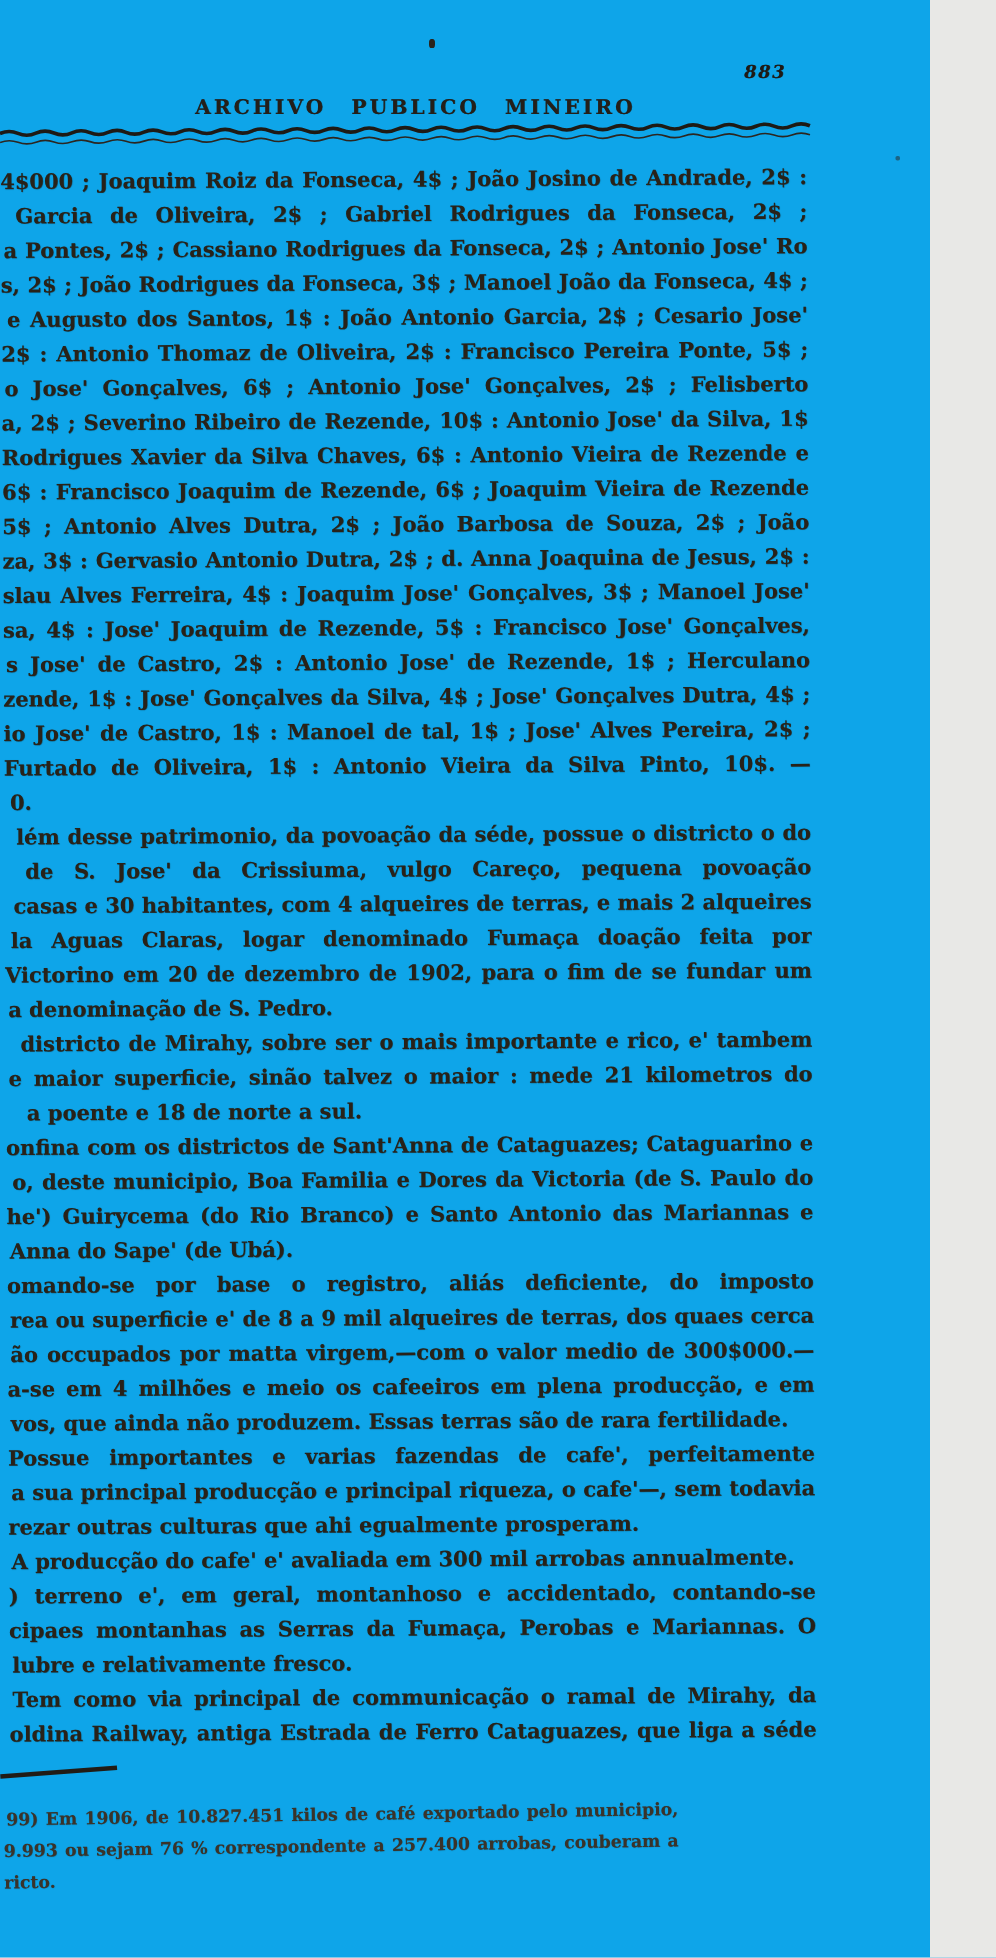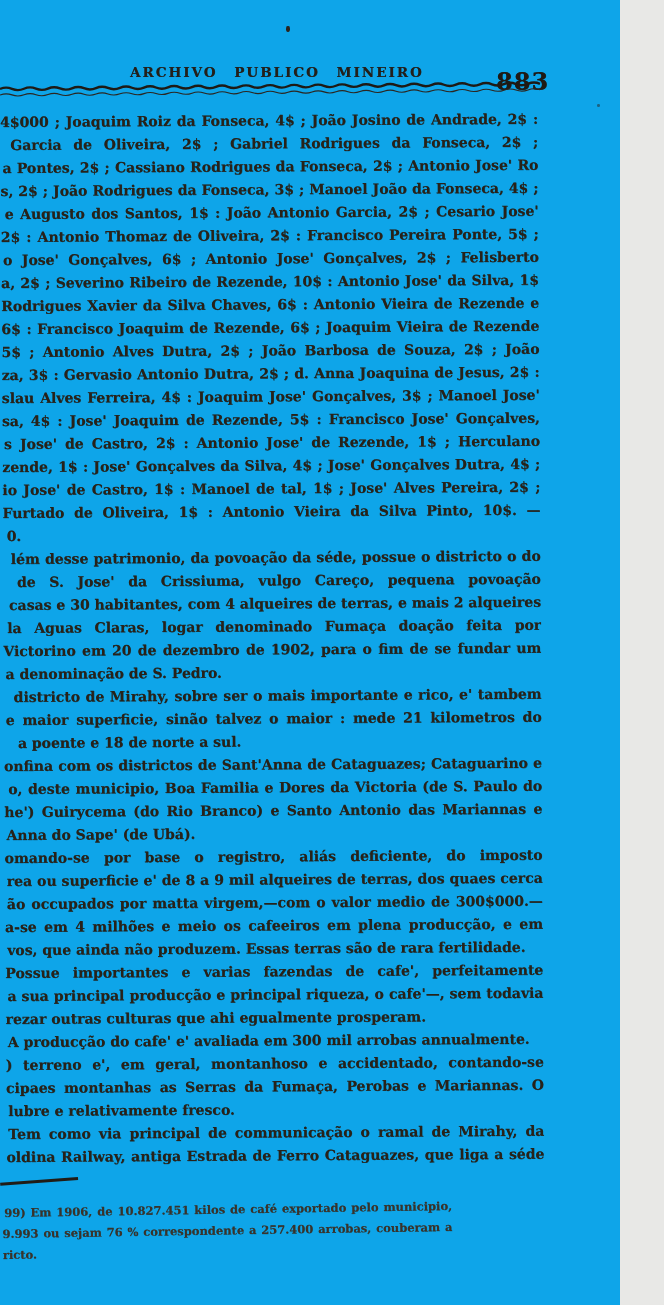--- a/index.html
+++ b/index.html
@@ -6,22 +6,22 @@
   .page{
     position:relative;width:620px;height:1305px;background:#0ea5e9;
     overflow:hidden;font-family:"DejaVu Serif", serif;color:#26201a;
   }
   .header-title{
     position:absolute;left:130px;top:64px;font-size:13.5px;font-weight:bold;
     letter-spacing:2px;word-spacing:10px;color:#241f19;
     text-shadow:0.3px 0.3px 0.4px rgba(20,16,12,.6);
   }
   .page-number{
-    position:absolute;left:496px;top:67px;font-size:24px;font-weight:bold;
-    letter-spacing:1px;color:#1f1a15;text-shadow:0.3px 0.3px 0.4px rgba(20,16,12,.6);
+    position:absolute;left:496px;top:41px;font-size:12px;font-weight:bold;
+    letter-spacing:1px;color:#1f1a15;text-shadow:0.3px 0.3px 0.4px rgba(20,16,12,.6);font-style:italic;
   }
   .rule-wrap{position:absolute;left:0;top:82px;width:545px;height:22px;
     transform:rotate(-0.55deg);transform-origin:0 50%;}
   .body-block{
     position:absolute;left:0;top:111px;width:538px;
     transform:rotate(-0.35deg);transform-origin:0 0;
   }
   .tline{
     height:23px;line-height:23px;font-size:14px;font-weight:bold;
     text-align:justify;text-align-last:justify;text-justify:inter-word;

